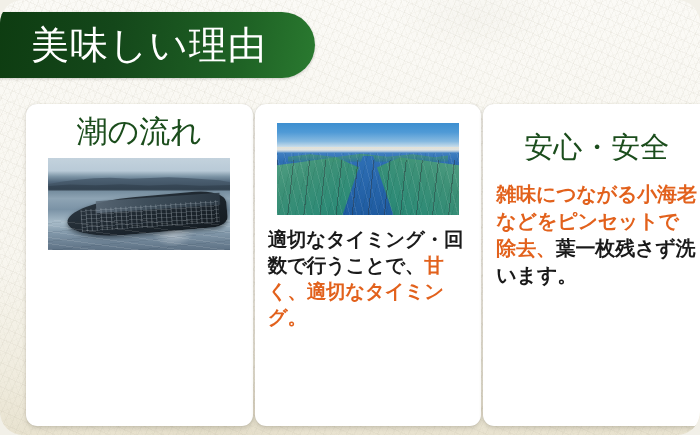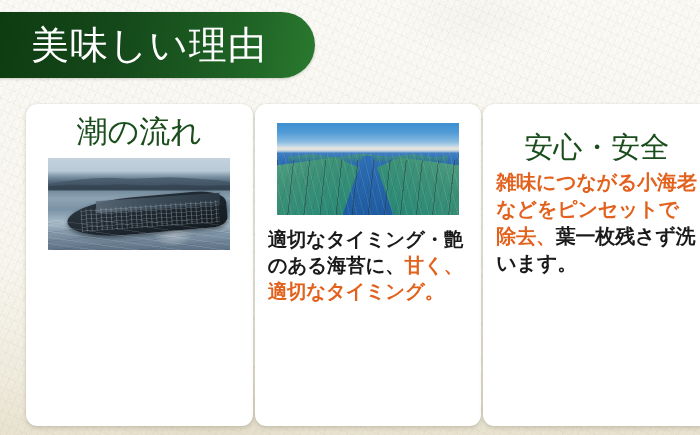--- a/index.html
+++ b/index.html
@@ -16,20 +16,21 @@
   }
 
   
   .page {
     position: relative;
     width: 700px;
     height: 435px;
     overflow: hidden;
     background:
       linear-gradient(to bottom, #fbfaf6 0%, #f8f6ef 60%, #efebdd 88%, #e8e2cf 100%);
+    border-radius: 23px;
   }
   .paper-texture {
     position: absolute;
     inset: 0;
     pointer-events: none;
     opacity: .55;
     background-image:
       repeating-linear-gradient(115deg, rgba(190,185,165,.20) 0px, rgba(190,185,165,.20) 1px, rgba(255,255,255,0) 1px, rgba(255,255,255,0) 7px),
       repeating-linear-gradient(24deg, rgba(175,170,150,.16) 0px, rgba(175,170,150,.16) 1px, rgba(255,255,255,0) 1px, rgba(255,255,255,0) 11px),
       repeating-linear-gradient(72deg, rgba(200,195,178,.14) 0px, rgba(200,195,178,.14) 1px, rgba(255,255,255,0) 1px, rgba(255,255,255,0) 5px),
@@ -238,21 +239,21 @@
     font-size: 19.5px;
     font-weight: 700;
     line-height: 1.34;
     color: #1a1a1a;
     letter-spacing: -.2px;
     margin: 11px 3px 0 4px;
     text-align: left;
   }
   .card-body .hl { color: #e2611c; }
   .card.no-photo .card-body {
-    margin-top: 4px;
+    margin-top: 16px;
     font-size: 20px;
     line-height: 1.35;
   }
 </style>
 </head>
 <body>
 
 <div class="page">
 
   <div class="paper-texture"></div>
@@ -285,21 +286,21 @@
         <div class="ph2-haze"></div>
         <div class="ph2-net-far"></div>
         <div class="ph2-net-l"></div>
         <div class="ph2-net-r"></div>
         <div class="ph2-lane"></div>
         <div class="ph2-texture"></div>
         <div class="ph2-poles"></div>
       </div>
 
       <div class="card-body">
-        <span>適切なタイミング・艶のある海苔に、</span><span class="hl">甘く、適切なタイミング。</span>
+        <span>適切なタイミング・回数で行うことで、</span><span class="hl">甘く、適切なタイミング。</span>
       </div>
     </div>
 
     <div class="card no-photo">
       <div class="card-title two-line">
           <span class="t-l1">安心・安全</span>
         </div>
 
       <div class="card-body">
         <span class="hl">雑味につながる小海老などをピンセットで除去、</span><span>葉一枚残さず洗います。</span>

